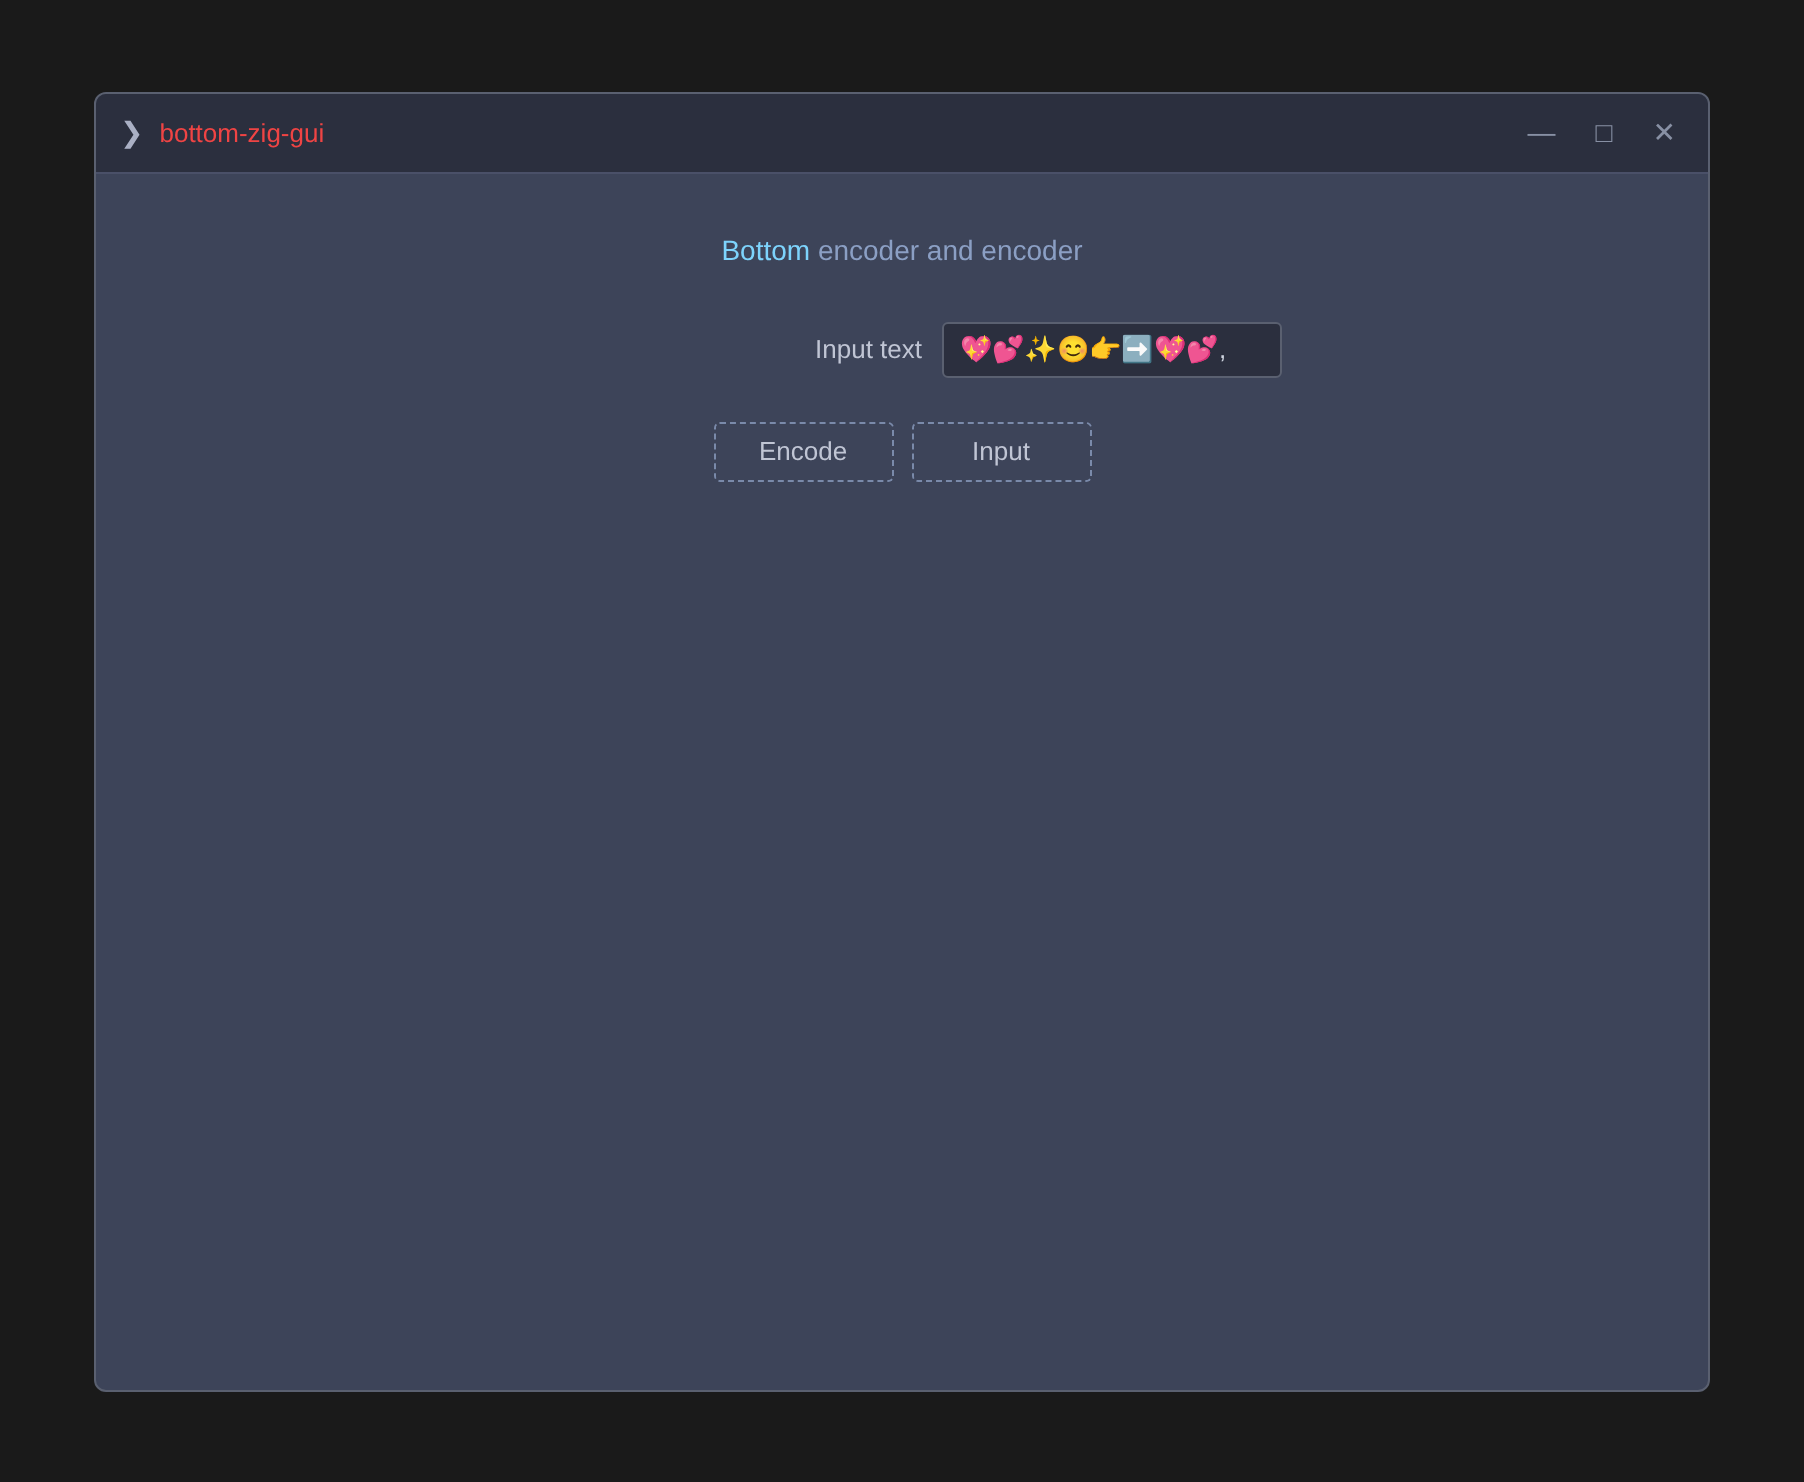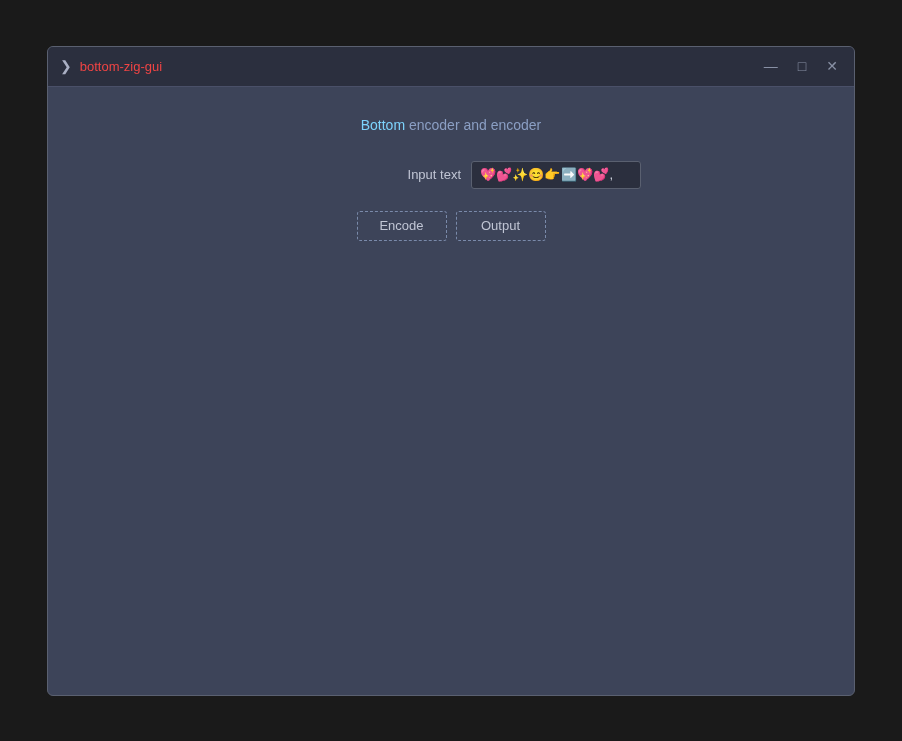--- a/index.html
+++ b/index.html
@@ -189,17 +189,17 @@
 
     <div class="form-area">
 
       <div class="field-row">
         <label class="field-label">Input text</label>
         <div class="output-display">💖💕✨😊👉➡️💖💕,</div>
       </div>
 
       <div class="button-row">
         <button class="action-btn">Encode</button>
-        <button class="action-btn">Output</button>
+        <button class="action-btn">Input</button>
       </div>
     </div>
   </div>
 </div>
 
 </body></html>

